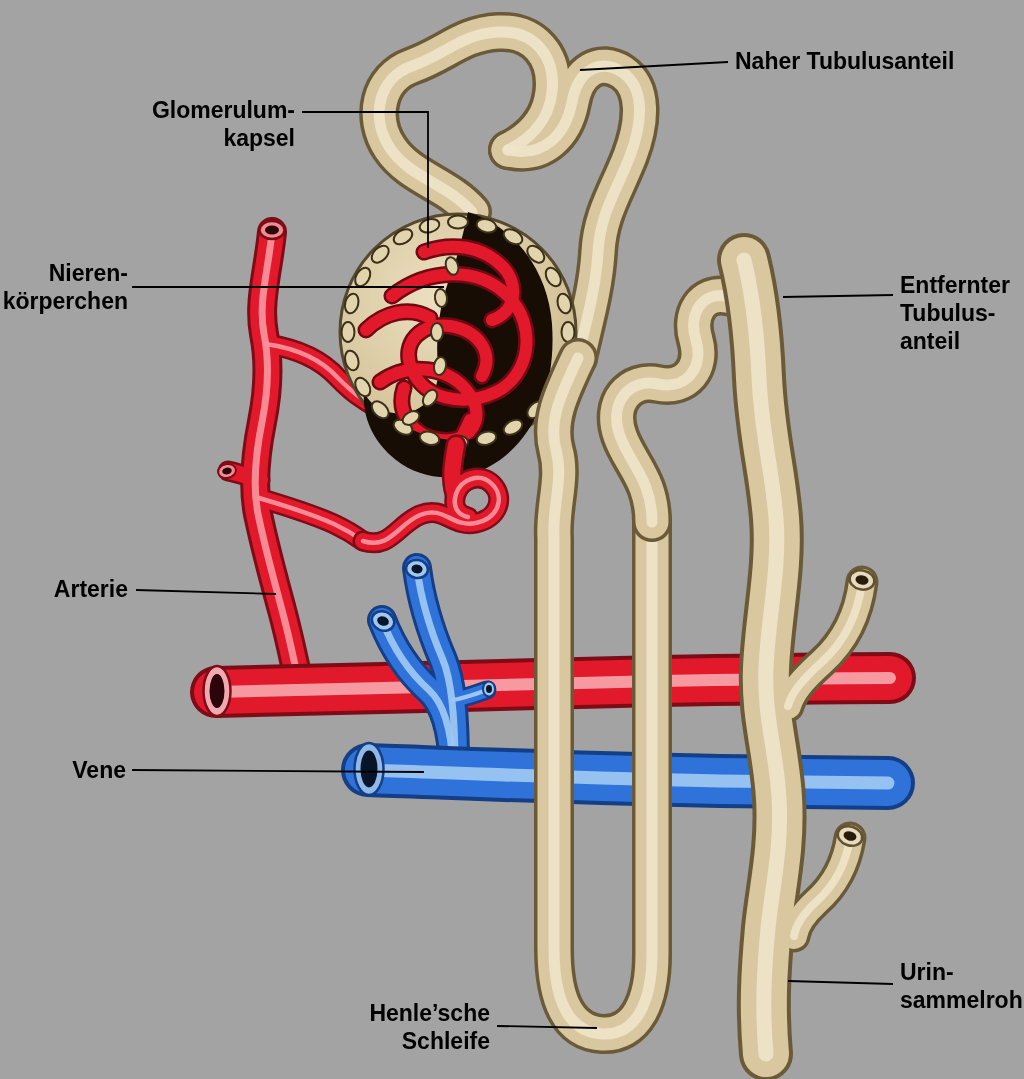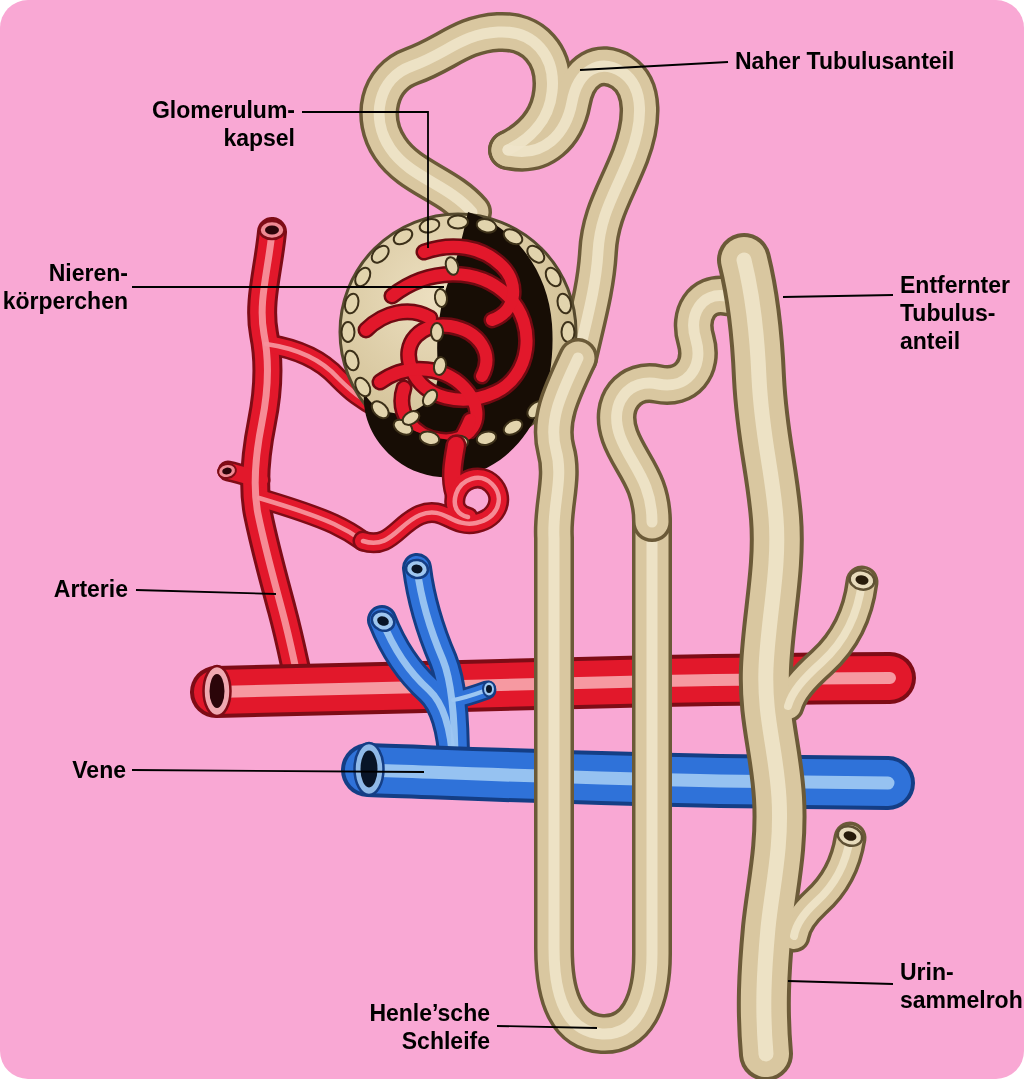--- a/index.html
+++ b/index.html
@@ -1,16 +1,16 @@
 <!DOCTYPE html>
 <html><head>
 <meta charset="utf-8">
 <style>
   html,body{margin:0;padding:0;background:#fff;}
-  .stage{position:relative;width:1024px;height:1079px;background:#f9a8d4;overflow:hidden;border-radius:28px;}
+  .stage{position:relative;width:1024px;height:1079px;background:#a3a3a3;overflow:hidden;}
   svg{position:absolute;inset:0;}
   .stroke{fill:none;stroke-linecap:round;stroke-linejoin:round;}
   
   .t-o{stroke:#6b5a38;stroke-width:40;}
   .t-b{stroke:#d9c7a0;stroke-width:33;}
   .t-h{stroke:#eee4c9;stroke-width:11;opacity:.9;}
   
   .d-o{stroke:#6b5a38;stroke-width:54;}
   .d-b{stroke:#d9c7a0;stroke-width:46;}
   .d-h{stroke:#eee4c9;stroke-width:15;opacity:.9;}

